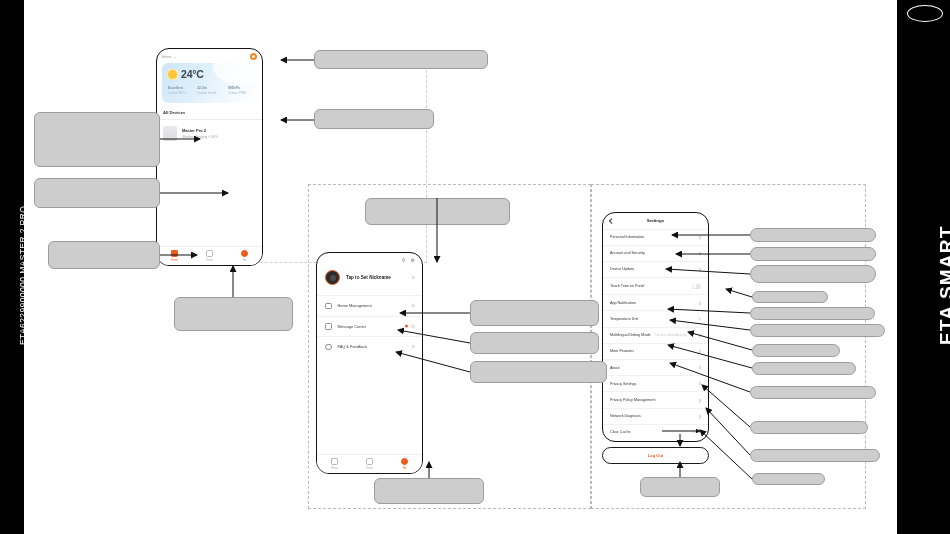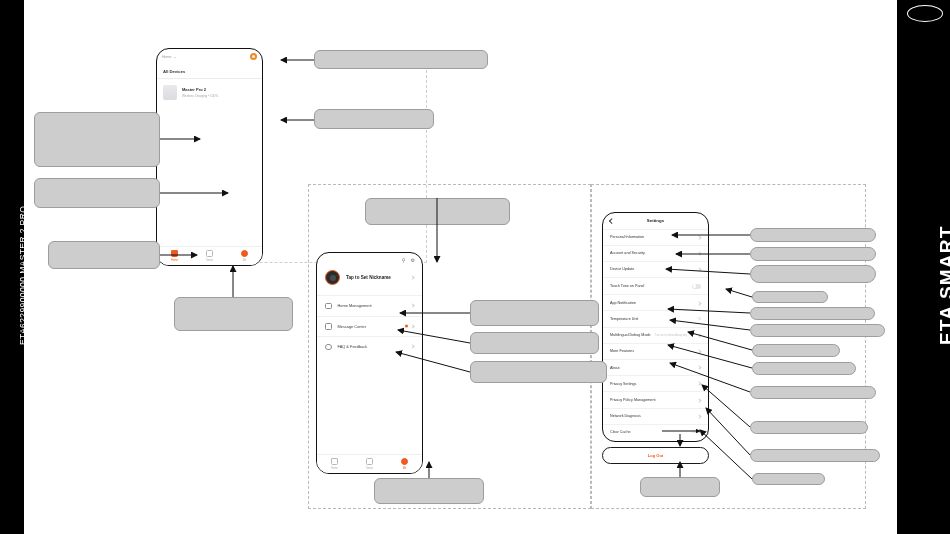--- a/index.html
+++ b/index.html
@@ -260,20 +260,40 @@
 
   <div id="phone-home" class="phone">
     <div class="status-row">
       <div class="status-left">
         <span>Home</span>
         <span>⌄</span>
       </div>
       <div class="home-dot"></div>
     </div>
 
+    <div class="weather-card">
+      <div class="wx-top">
+        <div class="sun"></div>
+        <div class="wx-temp">24°C</div>
+      </div>
+      <div class="wx-stats">
+        <div>
+          <span class="wx-stat-l">Excellent</span>
+          <span class="wx-stat-s">Current PM2.5</span>
+        </div>
+        <div>
+          <span class="wx-stat-l">22.0in</span>
+          <span class="wx-stat-s">Outdoor Humid.</span>
+        </div>
+        <div>
+          <span class="wx-stat-l">985hPa</span>
+          <span class="wx-stat-s">Outdoor PRES</span>
+        </div>
+      </div>
+    </div>
 
     <div class="sec-title">All Devices</div>
     <div class="divider-line"></div>
 
     <div class="dev-row">
       <div class="dev-thumb"></div>
       <div>
         <div class="dev-name">Master Pro 2</div>
         <div class="dev-sub">Wireless Charging • 100%</div>
       </div>

